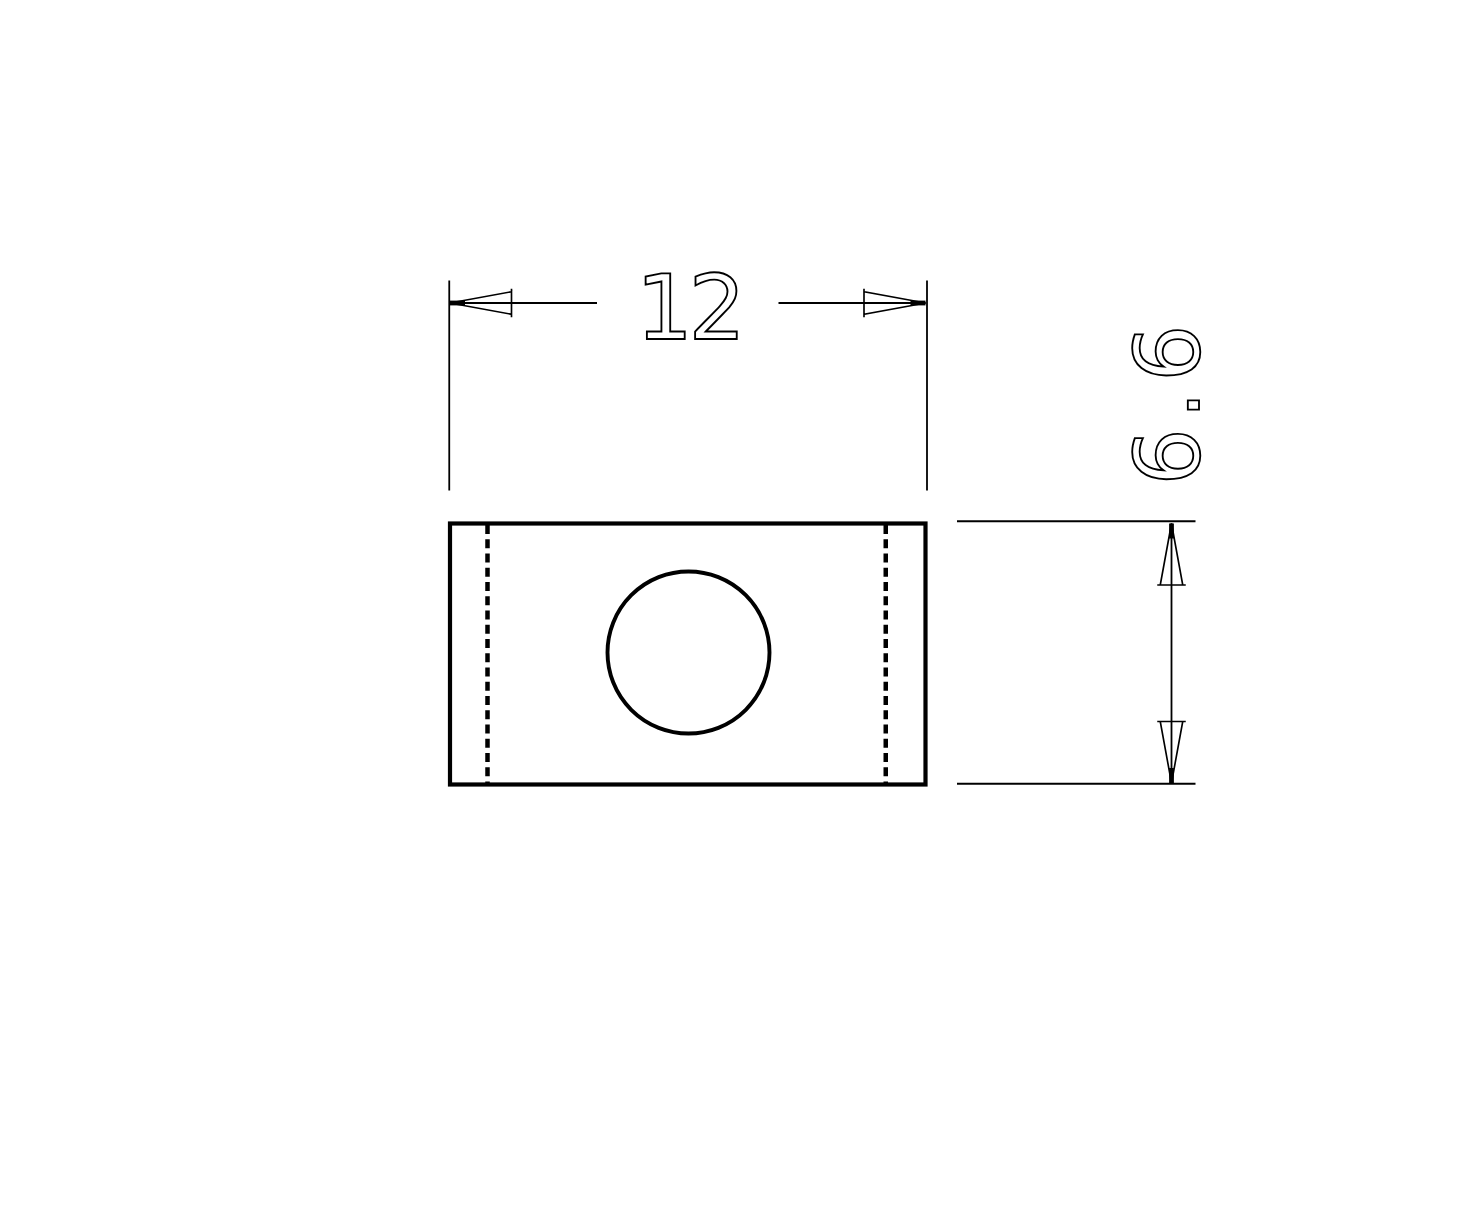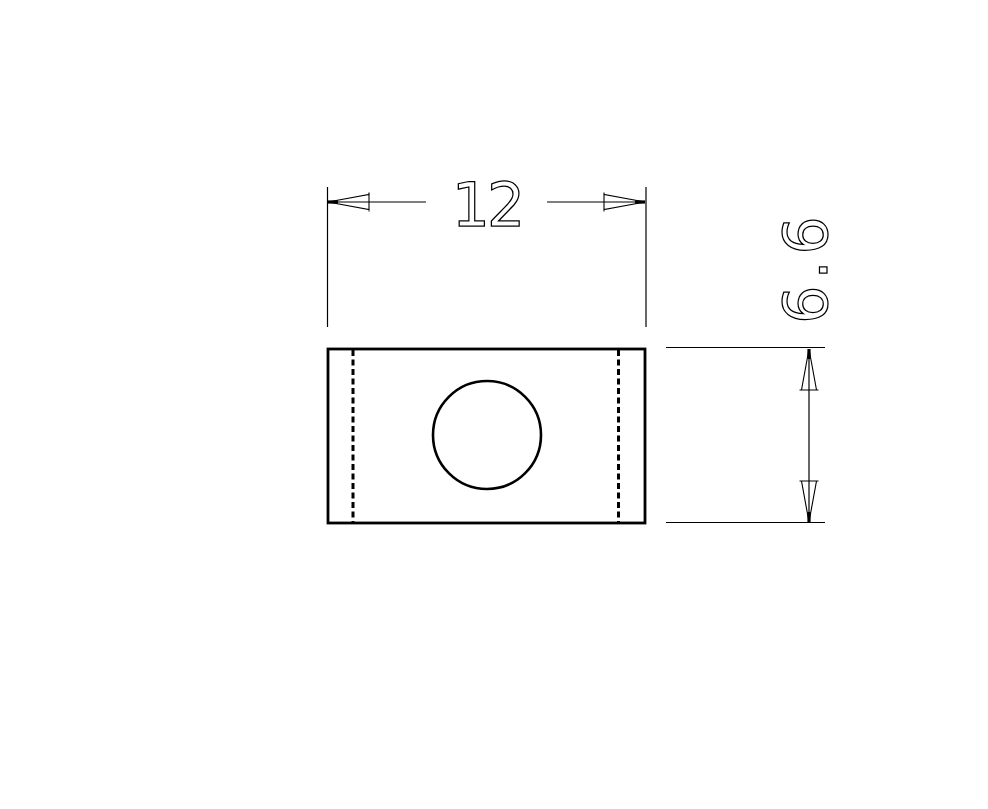--- a/index.html
+++ b/index.html
@@ -6,21 +6,20 @@
     margin: 0;
     padding: 0;
     background: #ffffff;
   }
   .canvas {
     position: relative;
     width: 892px;
     height: 809px;
     background: #ffffff;
     overflow: hidden;
-    margin-left: 28px;
   }
   svg { display: block; }
   .thin  { stroke: #000000; stroke-width: 1.2; fill: none; }
   .thick { stroke: #000000; stroke-width: 2.8; fill: none; }
   .hidden-line {
     stroke: #000000;
     stroke-width: 3;
     fill: none;
     stroke-dasharray: 6 3.5;
   }

